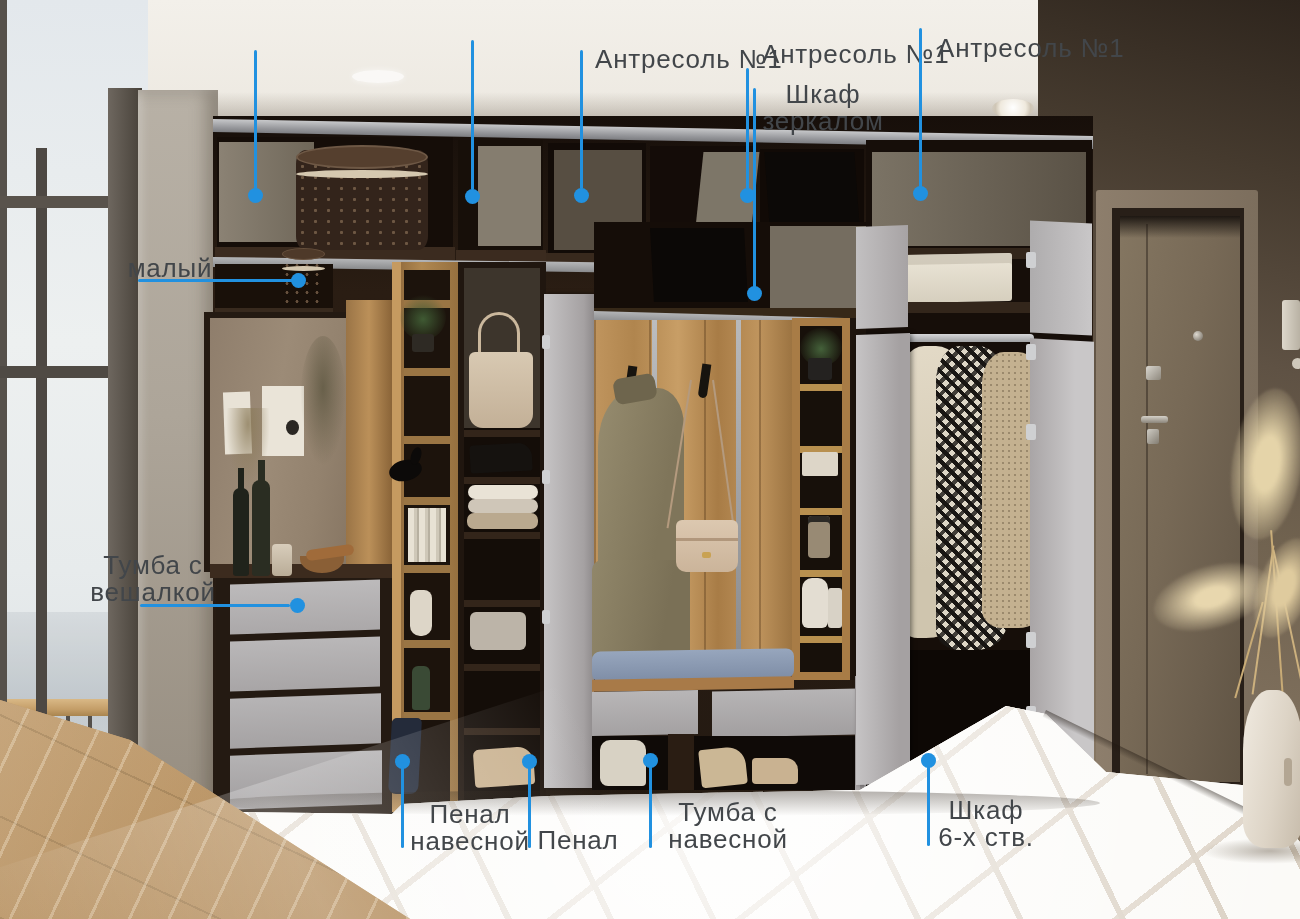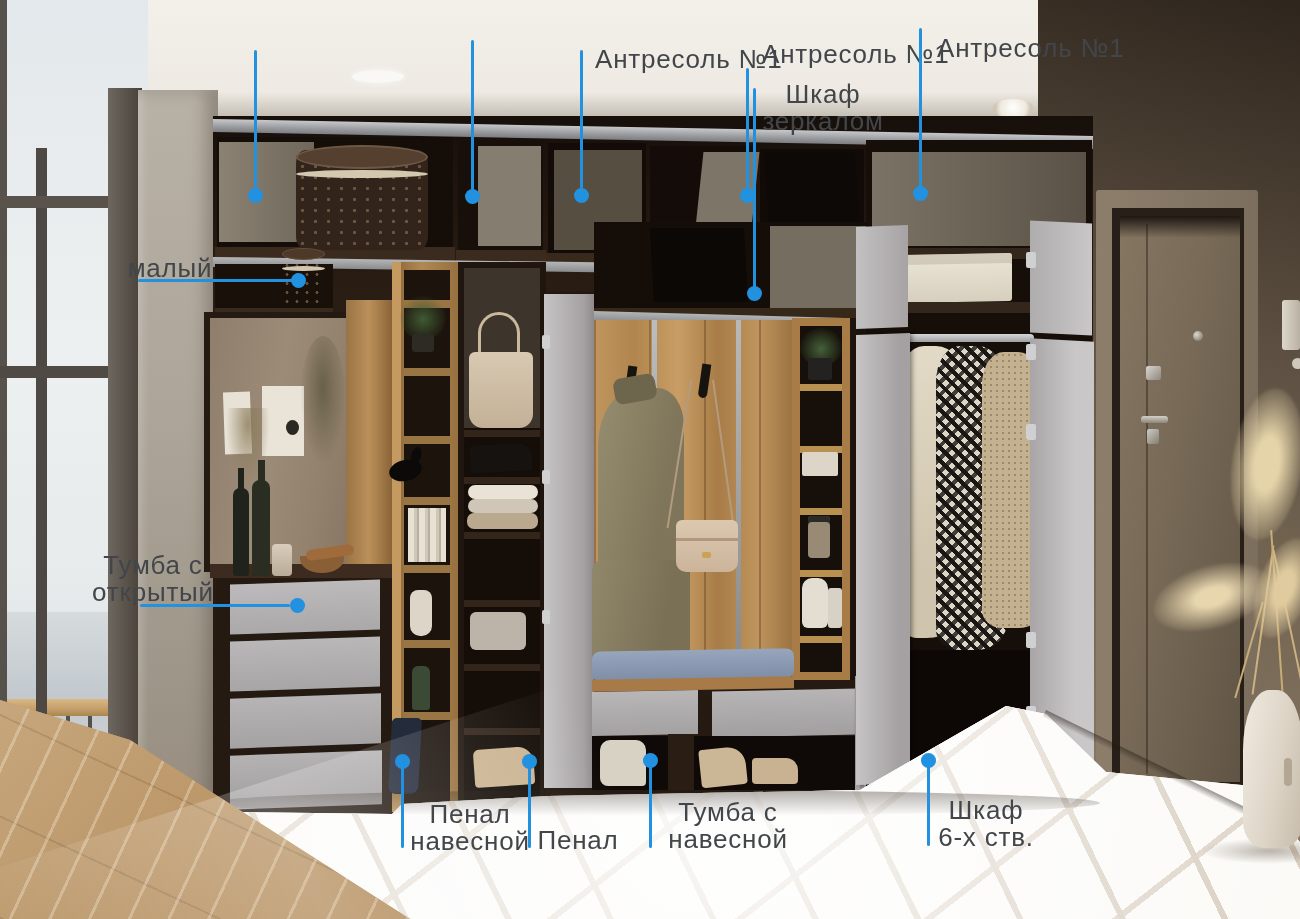--- a/index.html
+++ b/index.html
@@ -289,21 +289,21 @@
 
   <div class="cl-label" style="left:72px;top:228px;width:196px;">
     <br>
     <span>малый</span>
   </div>
   <div class="cl-line" style="left:138px;top:279px;width:158px;height:3px;"></div>
   <div class="cl-dot" style="left:291px;top:273px;"></div>
 
   <div class="cl-label" style="left:58px;top:552px;width:190px;">
     <span>Тумба с</span><br>
-    <span>открытый</span>
+    <span>вешалкой</span>
   </div>
   <div class="cl-line" style="left:140px;top:604px;width:150px;height:3px;"></div>
   <div class="cl-dot" style="left:290px;top:598px;"></div>
 
   <div class="cl-dot" style="left:395px;top:754px;"></div>
   <div class="cl-line" style="left:401px;top:762px;width:3px;height:86px;"></div>
   <div class="cl-label" style="left:400px;top:801px;width:140px;">
     <span>Пенал</span><br>
     <span>навесной</span>
   </div>

